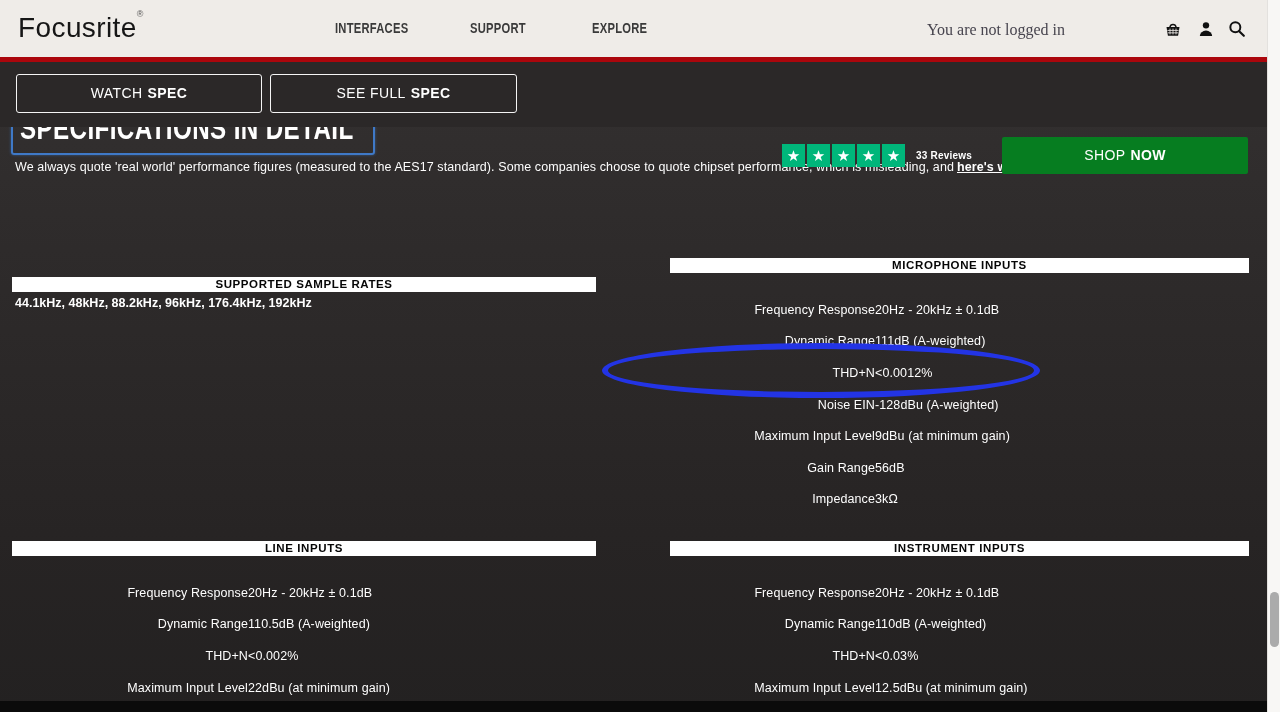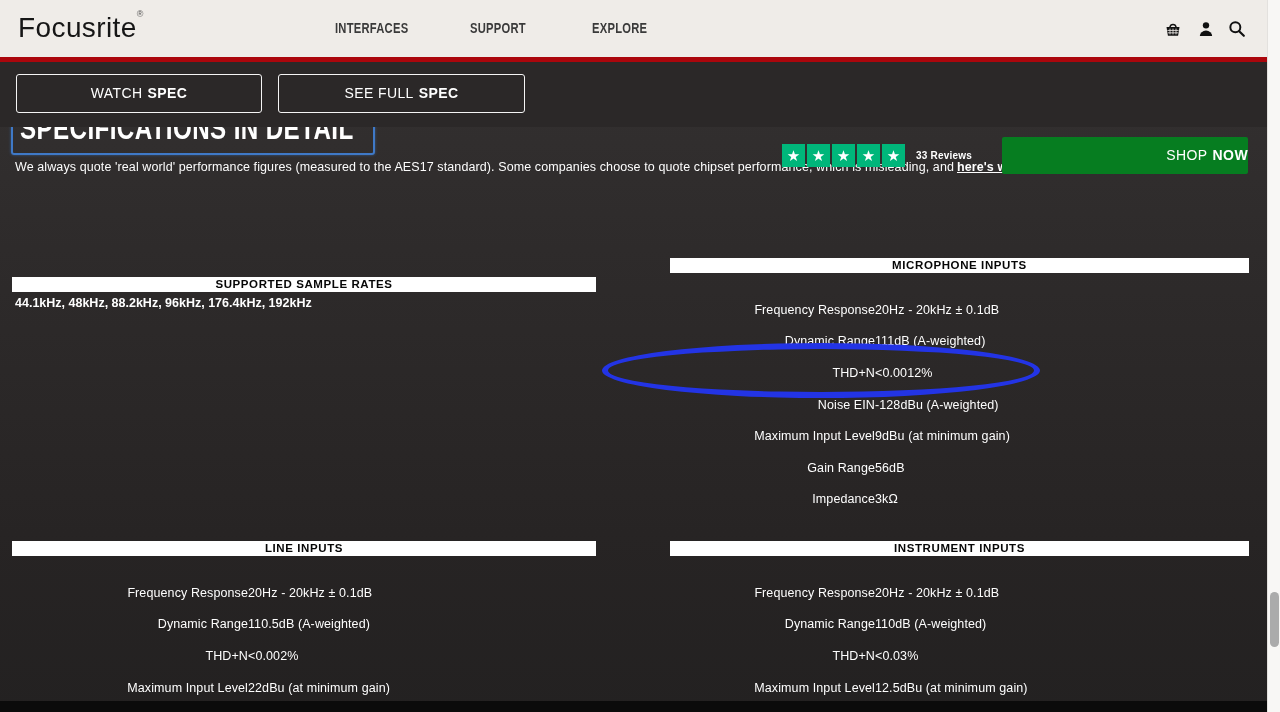--- a/index.html
+++ b/index.html
@@ -34,21 +34,21 @@
             font-family:"Liberation Sans", sans-serif; white-space:nowrap; }
   .ab-btn .bold, .shop-btn .bold { font-weight:bold; margin-left:5px; }
   .rating { position:absolute; left:782px; top:82px; height:23px; display:flex;
             align-items:center; cursor:pointer; }
   .star { width:23px; height:23px; margin-right:2px; display:flex; align-items:center;
           justify-content:center; color:#fff; font-size:15px; }
   .reviews-label { margin-left:9px; color:#fff; font-weight:bold; font-size:10px;
                    letter-spacing:.2px; }
   .shop-btn { position:absolute; left:1002px; top:75px; width:246px; height:37px;
               border:none; border-radius:2px; color:#fff; font-size:14px;
-              letter-spacing:.4px; line-height:37px; text-align:right; cursor:pointer;
+              letter-spacing:.4px; line-height:37px; text-align:center; cursor:pointer;
               font-family:"Liberation Sans", sans-serif; }
 
   
   .main { position:absolute; inset:0; z-index:1; color:#fff; }
   .page-title { position:absolute; left:20px; top:111px; font-size:31px; font-weight:bold;
                 color:#fff; letter-spacing:.5px; white-space:nowrap;
                 transform:scaleX(.78); transform-origin:left top; }
   .title-outline { position:absolute; left:11px; top:110px; width:364px; height:45px;
                    border:2px solid #3f79c7; border-radius:3px;
                    box-shadow:0 0 3px rgba(63,121,199,.6); }
@@ -171,41 +171,42 @@
         <span class="lbl">Maximum Input Level</span>
         <span class="val">12.5dBu (at minimum gain)</span>
       </div>
     </div>
   </div>
 
   <div class="action-bar">
     <button class="ab-btn" style="left:16px; width:246px;">
       <span>WATCH</span><span class="bold">SPEC</span>
     </button>
-    <button class="ab-btn" style="left:270px; width:247px;margin-left:8px;">
+    <button class="ab-btn" style="left:270px; width:247px;">
       <span>SEE FULL</span><span class="bold">SPEC</span>
     </button>
     <div class="rating">
       <span class="star" style="background-color: rgb(0, 182, 122);">★</span>
       <span class="star" style="background-color: rgb(0, 182, 122);">★</span>
       <span class="star" style="background-color: rgb(0, 182, 122);">★</span>
       <span class="star" style="background-color: rgb(0, 182, 122);">★</span>
       <span class="star" style="background-color: rgb(0, 182, 122);">★</span>
       <span class="reviews-label">33 Reviews</span>
     </div>
     <button class="shop-btn" style="background-color: rgb(6, 125, 32);">
       <span>SHOP</span><span class="bold">NOW</span>
     </button>
   </div>
 
   <header class="site-header">
     <div class="logo"><span>Focusrite</span><sup>®</sup></div>
     <div class="nav-item" style="left:335px;">INTERFACES</div>
     <div class="nav-item" style="left:470px;">SUPPORT</div>
     <div class="nav-item" style="left:592px;">EXPLORE</div>
+    <div class="login-status">You are not logged in</div>
 
     <span class="hdr-icon" style="left:1163px;">
       <svg viewBox="0 0 24 24">
           <path d="M8.2 10 A 3.9 4.3 0 0 1 15.8 10" fill="none" stroke="#111" stroke-width="1.7"></path>
           <path d="M4.2 9.5 h15.6 l-1.7 10.5 h-12.2 z" fill="#111"></path>
           <path d="M8.4 11.5 v7 M12 11.5 v7 M15.6 11.5 v7 M5.3 13.7 h13.4 M5.8 16.6 h12.4" stroke="#efece8" stroke-width="1"></path>
         </svg>
     </span>
     <span class="hdr-icon" style="left:1196px;">
       <svg viewBox="0 0 24 24">

